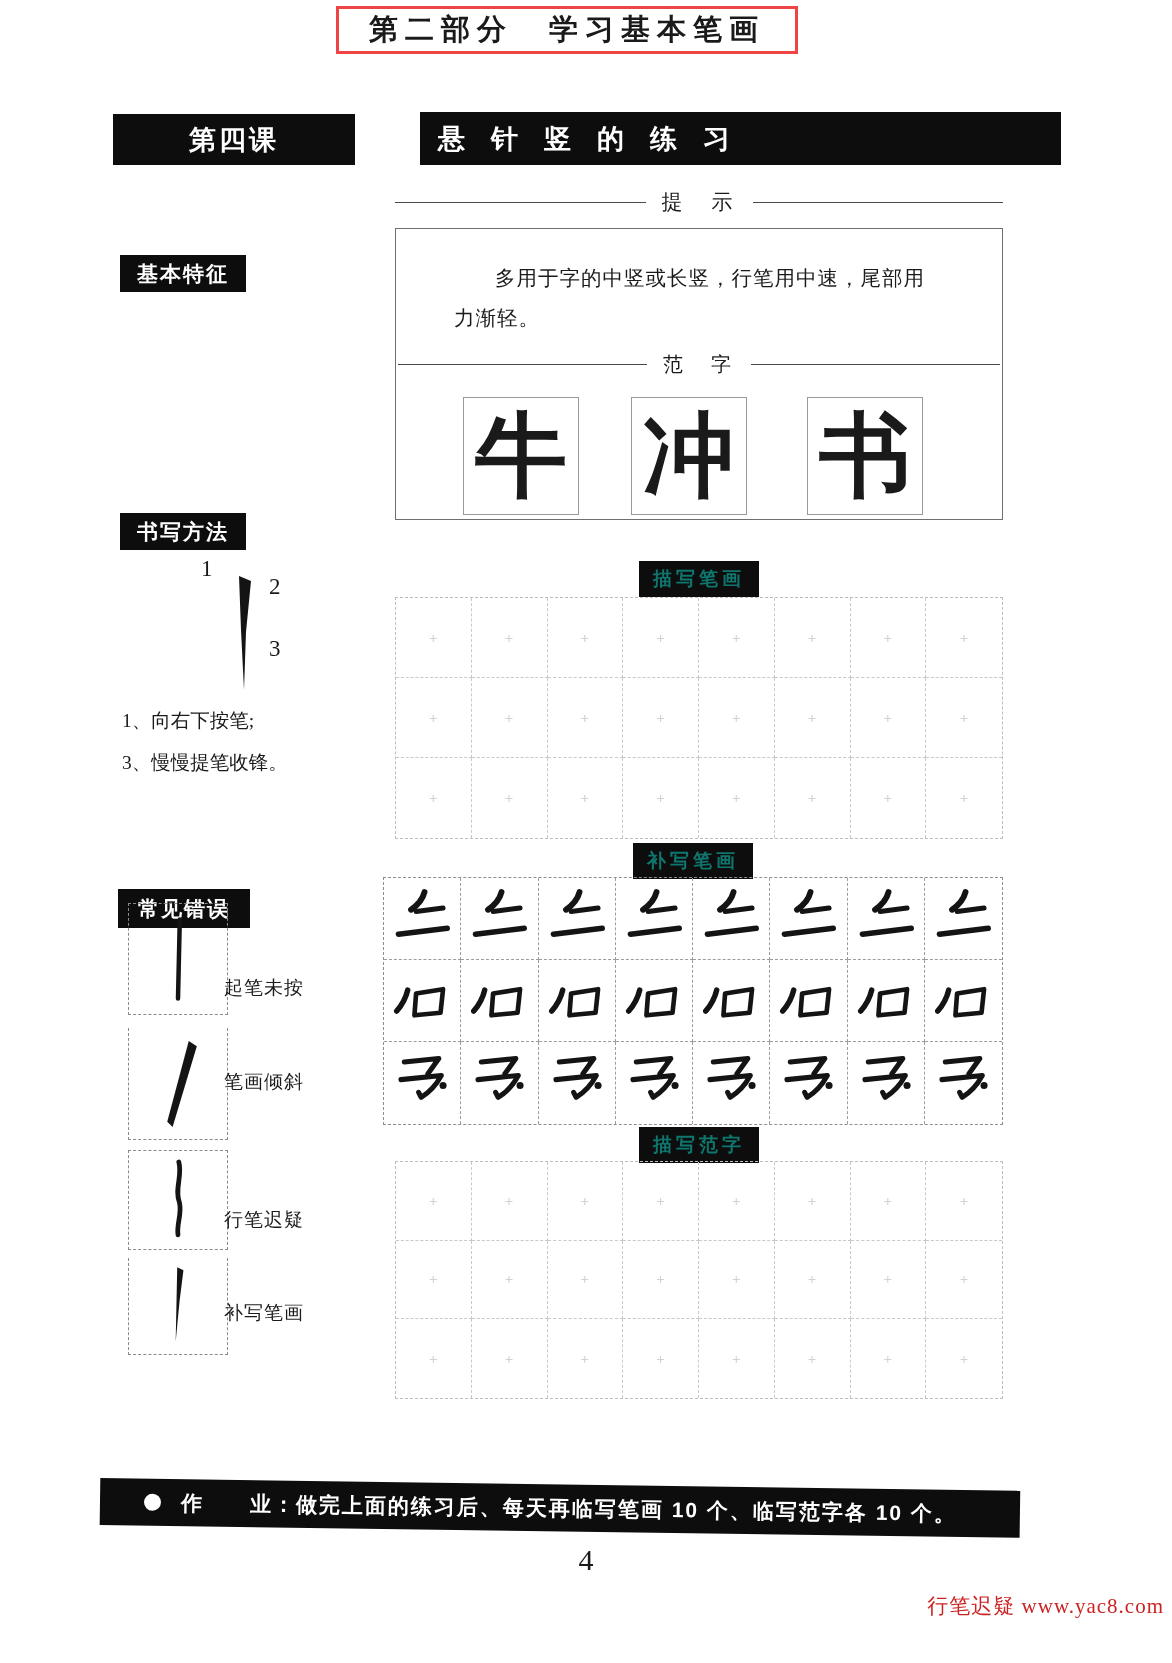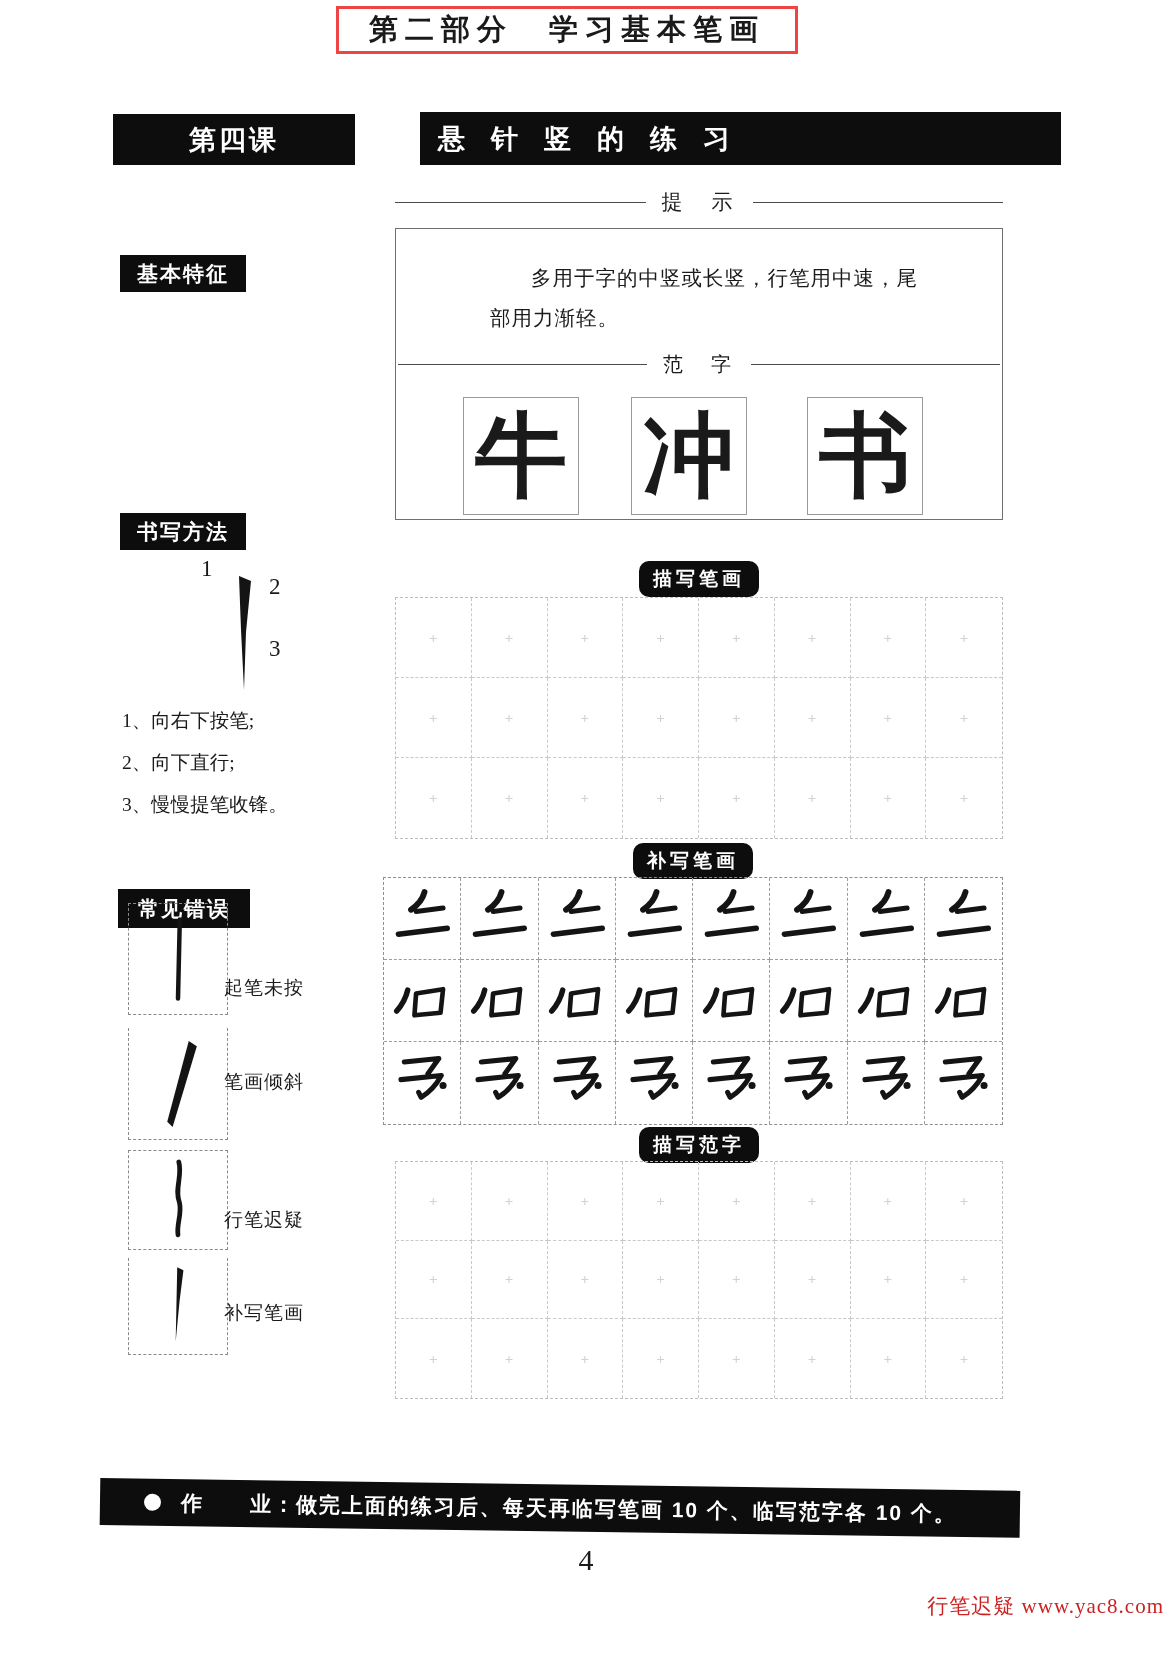--- a/index.html
+++ b/index.html
@@ -30,23 +30,23 @@
   .panel { border:1px solid #6f6f6f; background:#fff; }
 
   .rule-row { display:flex; align-items:center; gap:16px; font-size:21px; letter-spacing:4px; }
   .rule-row .rule { flex:1; height:1px; background:#4a4a4a; }
 
   .model-box { border:1px solid #9a9a9a; display:flex; align-items:center; justify-content:center;
     width:116px; height:118px; }
   .model-char { font-size:92px; font-weight:bold; line-height:1; font-family:"Liberation Serif","DejaVu Serif",serif; }
 
   .grid-label-row { text-align:center; }
-  .grid-label { display:inline-block; background:#0d0d0d; color:#ffffff;
+  .grid-label { display:inline-block; background:#0d0d0d; color:#0f766e;
     font-family:"Liberation Sans","DejaVu Sans",sans-serif; font-weight:bold; font-size:19px;
-    padding:5px 14px; letter-spacing:4px;border-radius:10px; }
+    padding:5px 14px; letter-spacing:4px; }
 
   .grid { display:grid; grid-template-columns:repeat(8,1fr); grid-template-rows:repeat(3,1fr);
     border:1px dashed #8f8f8f; }
   .grid b { display:flex; align-items:center; justify-content:center; position:relative;
     border-right:1px dashed #9c9c9c; border-bottom:1px dashed #9c9c9c; }
   .grid b:nth-child(8n) { border-right:none; }
   .grid b:nth-child(n+17) { border-bottom:none; }
   .grid.faint { border-color:#bdbdbd; }
   .grid.faint b { border-color:#c9c9c9; }
   .grid.faint b::after { content:"+"; position:absolute; left:50%; top:50%;
@@ -97,21 +97,20 @@
   <div class="abs" style="left:175px; top:548px; width:150px; height:150px;">
     <span class="abs num" style="left:26px; top:8px;">1</span>
     <svg class="abs" style="left:52px; top:22px;" width="34" height="124" viewBox="0 0 34 124">
       <polygon points="12,6 24,11 19,62 17,120 14,60" fill="#141414"></polygon>
     </svg>
     <span class="abs num" style="left:94px; top:26px;">2</span>
     <span class="abs num" style="left:94px; top:88px;">3</span>
   </div>
   <div class="abs steps">
     <div>1、向右下按笔;</div>
-    <div>2、向下直行;</div>
     <div>3、慢慢提笔收锋。</div>
   </div>
 
   <div class="abs tag" style="left:118px; top:853px; width:132px; height:39px;">常见错误</div>
 
   <div class="abs error-box" style="left:128px; top:903px; width:100px; height:112px;">
     <svg width="92" height="104" viewBox="0 0 100 116">
       <path d="M52,14 L50,102" fill="none" stroke="#141414" stroke-width="5" stroke-linecap="round"></path>
     </svg>
   </div>
@@ -137,21 +136,21 @@
     </svg>
   </div>
   <span class="abs error-label" style="left:224px; top:1300px;">补写笔画</span>
 
   <div class="abs rule-row" style="left:395px; top:188px; width:608px;">
     <span class="rule"></span>
     <span>提　示</span>
     <span class="rule"></span>
   </div>
 
-  <div class="abs panel" style="left:395px; top:228px; width:608px; height:292px;padding-left:36px;">
+  <div class="abs panel" style="left:395px; top:228px; width:608px; height:292px;">
     <p style="padding:30px 68px 0 58px; text-indent:2em; font-size:20.5px; line-height:1.95; letter-spacing:1px;">多用于字的中竖或长竖，行笔用中速，尾部用力渐轻。</p>
     <div class="rule-row abs" style="left:0; top:122px; width:100%; padding:0 2px;">
       <span class="rule"></span>
       <span style="font-size:20px;">范　字</span>
       <span class="rule"></span>
     </div>
     <div class="abs model-box" style="left:67px; top:168px;">
       <span class="model-char">牛</span>
     </div>
     <div class="abs model-box" style="left:235px; top:168px;">

